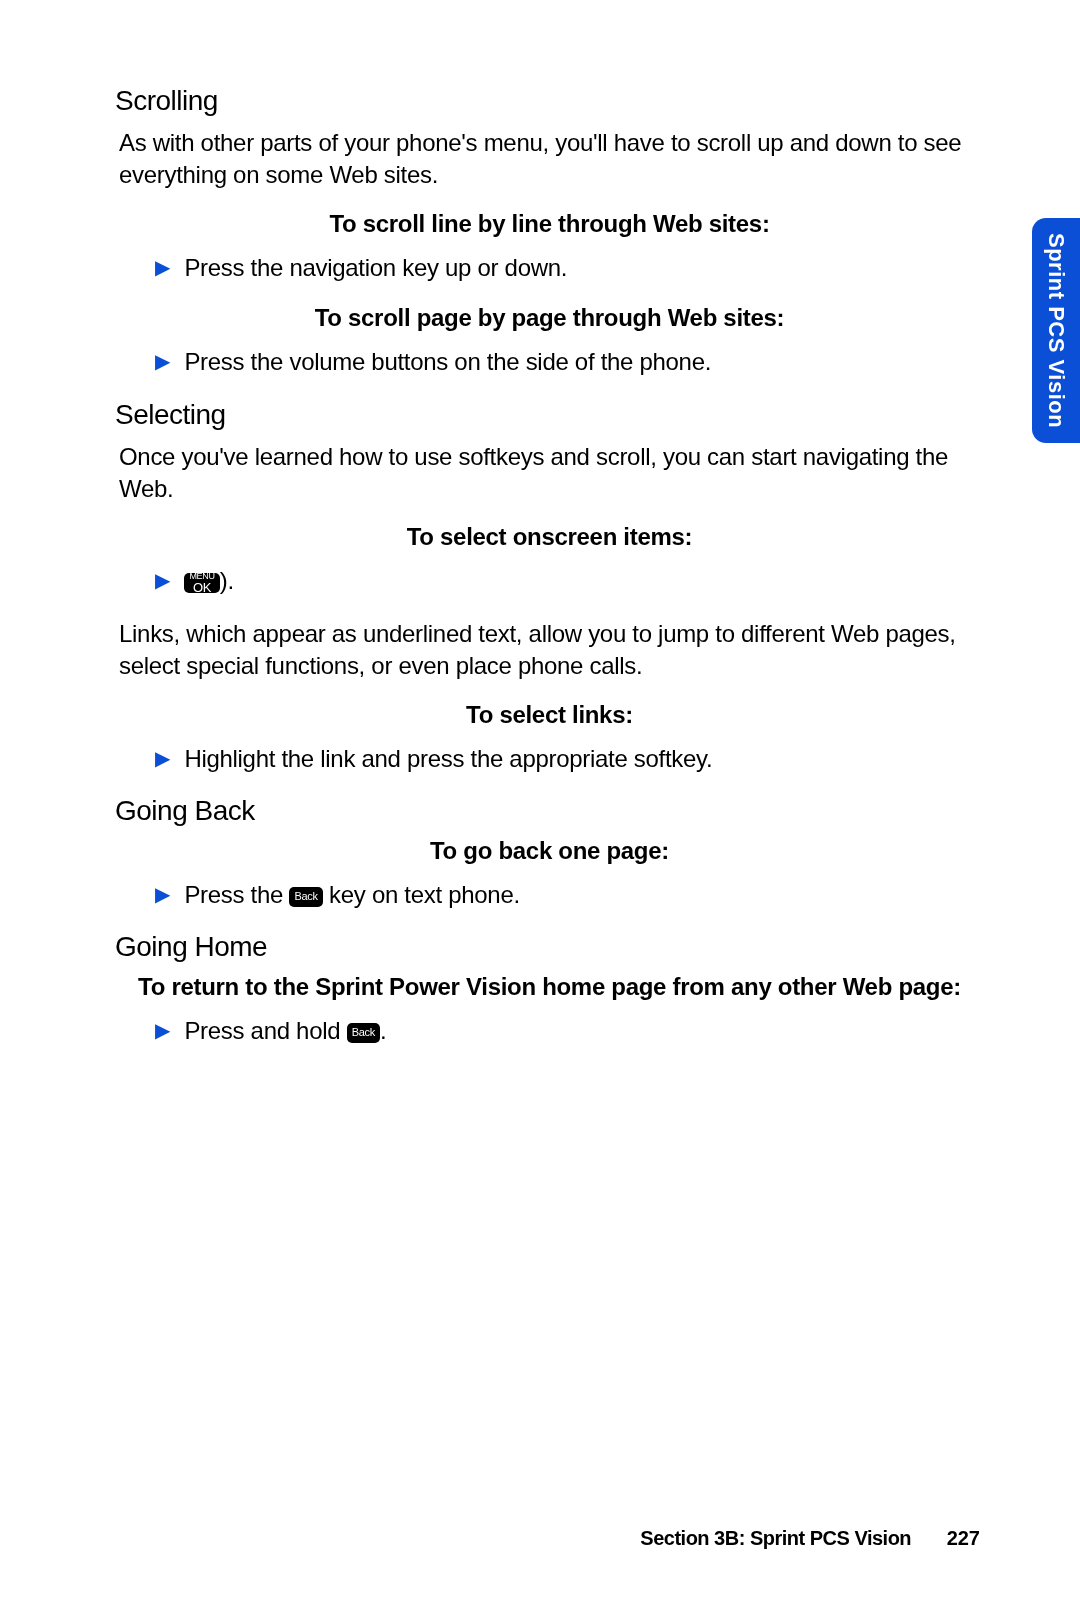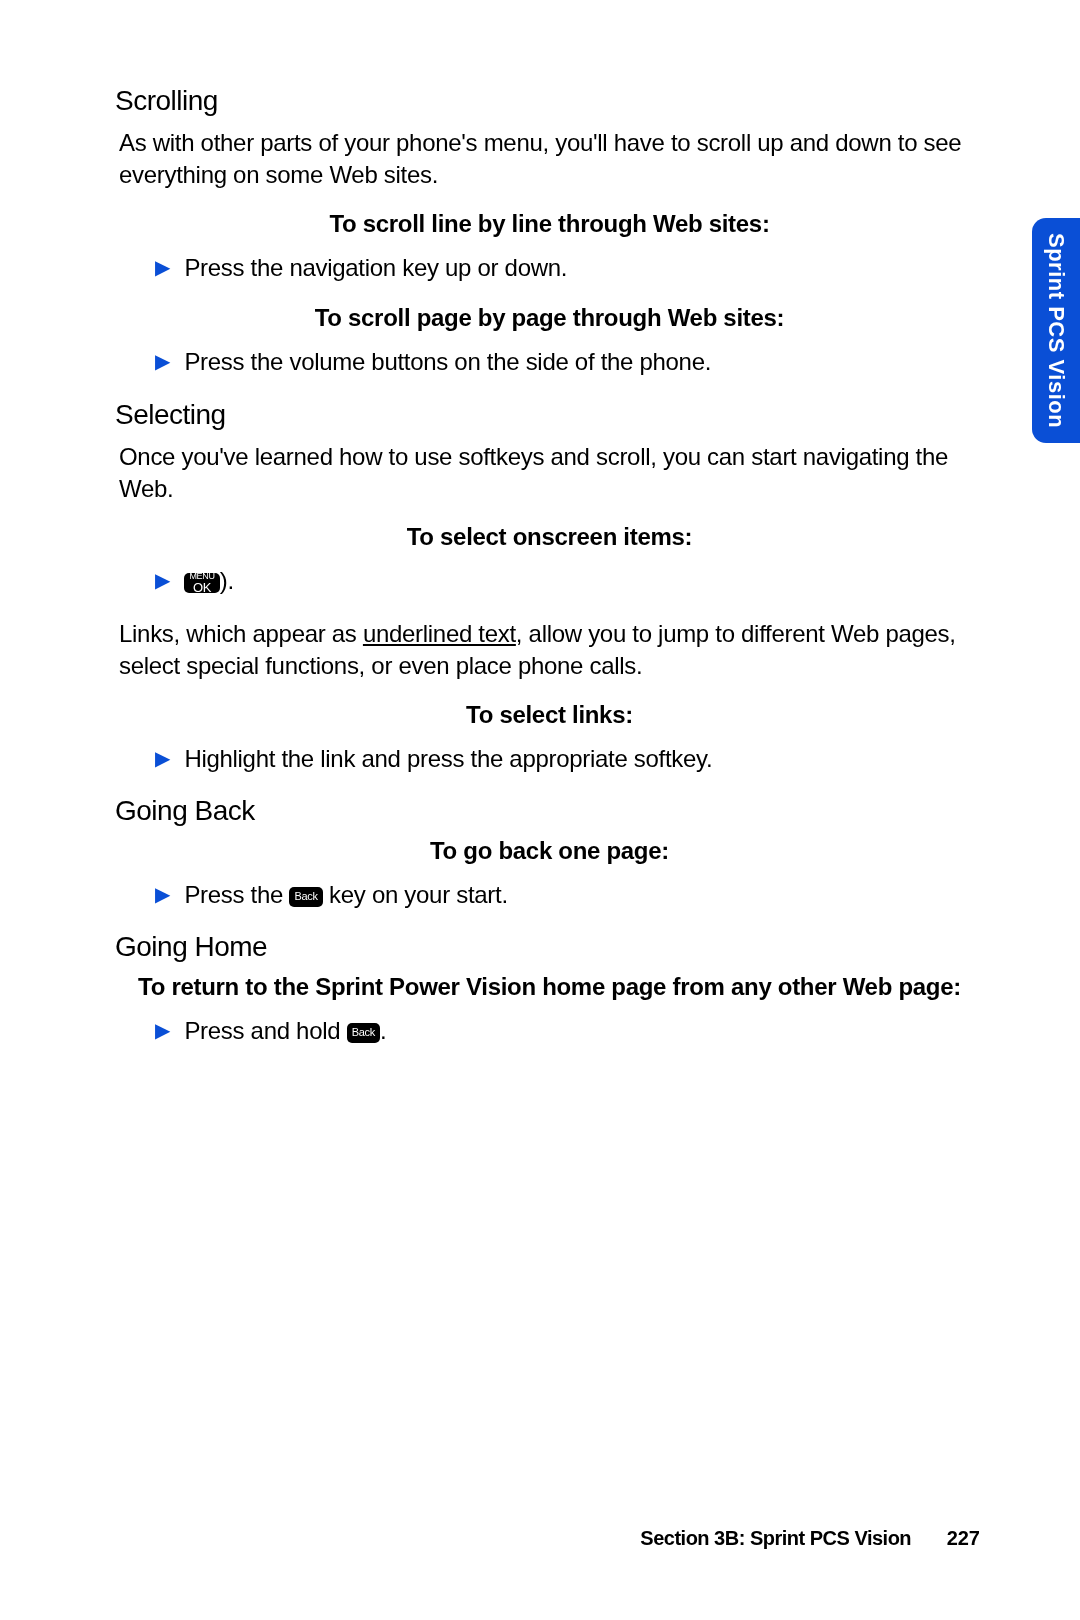--- a/index.html
+++ b/index.html
@@ -66,21 +66,21 @@
       padding: 3px 5px;
       line-height: 1;
       vertical-align: middle;
       min-width: 30px;
       height: 20px;
       text-align: center;
     }
     .key .top { display: block; font-size: 9px; line-height: 1; }
     .key .bot { display: block; font-size: 13px; line-height: 1; }
     .key-stack { flex-direction: column; }
-    .underline { text-decoration: underline; }
+    .underline { }
     .section-gap-s { margin-top: 16px; }
     .side-tab {
       position: absolute;
       right: 0;
       top: 218px;
       width: 48px;
       height: 225px;
       background: #0a4fd6;
       border-top-left-radius: 14px;
       border-bottom-left-radius: 14px;
@@ -141,21 +141,21 @@
   <p class="bold-instr section-gap-s">To select links:</p>
   <div class="bullet-row">
     <span class="arrow">▶</span>
     <span class="bullet-text">Highlight the link and press the appropriate softkey.</span>
   </div>
 
   <h2 class="section-gap-s">Going Back</h2>
   <p class="bold-instr">To go back one page:</p>
   <div class="bullet-row">
     <span class="arrow">▶</span>
-    <span class="bullet-text"><span>Press the </span><span class="key">Back</span><span> key on your start.</span></span>
+    <span class="bullet-text"><span>Press the </span><span class="key">Back</span><span> key on text phone.</span></span>
   </div>
 
   <h2 class="section-gap-s">Going Home</h2>
   <p class="bold-instr">To return to the Sprint Power Vision home page from any other Web page:</p>
   <div class="bullet-row">
     <span class="arrow">▶</span>
     <span class="bullet-text"><span>Press and hold </span><span class="key">Back</span><span>.</span></span>
   </div>
 
 </div>

